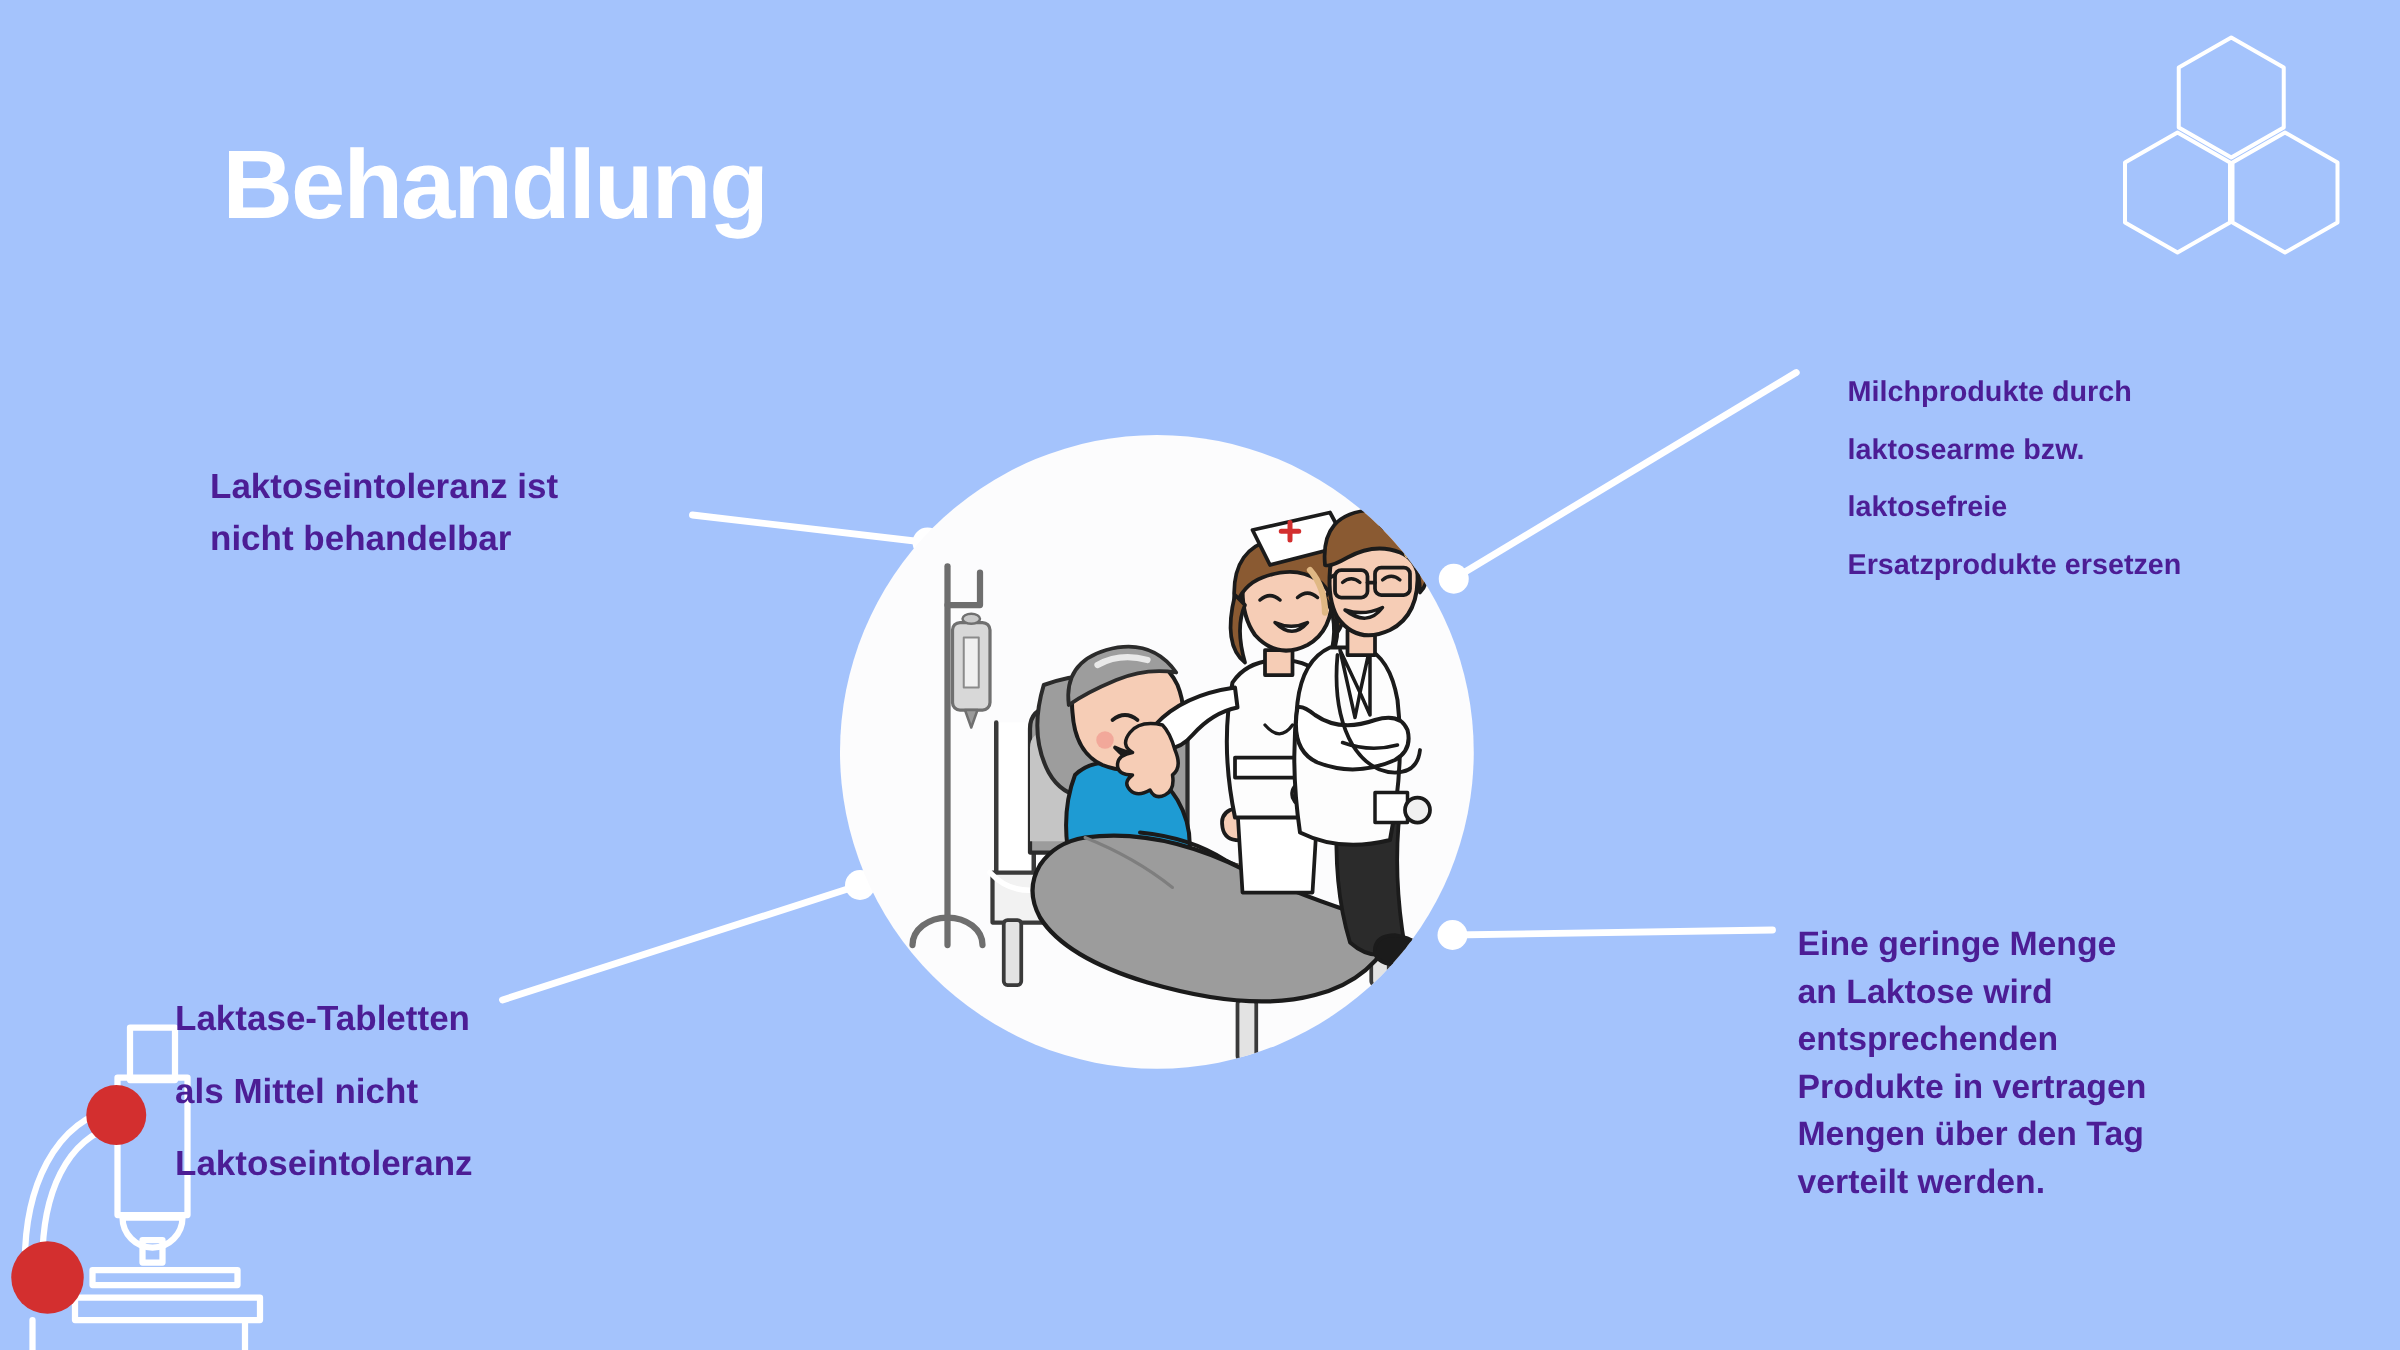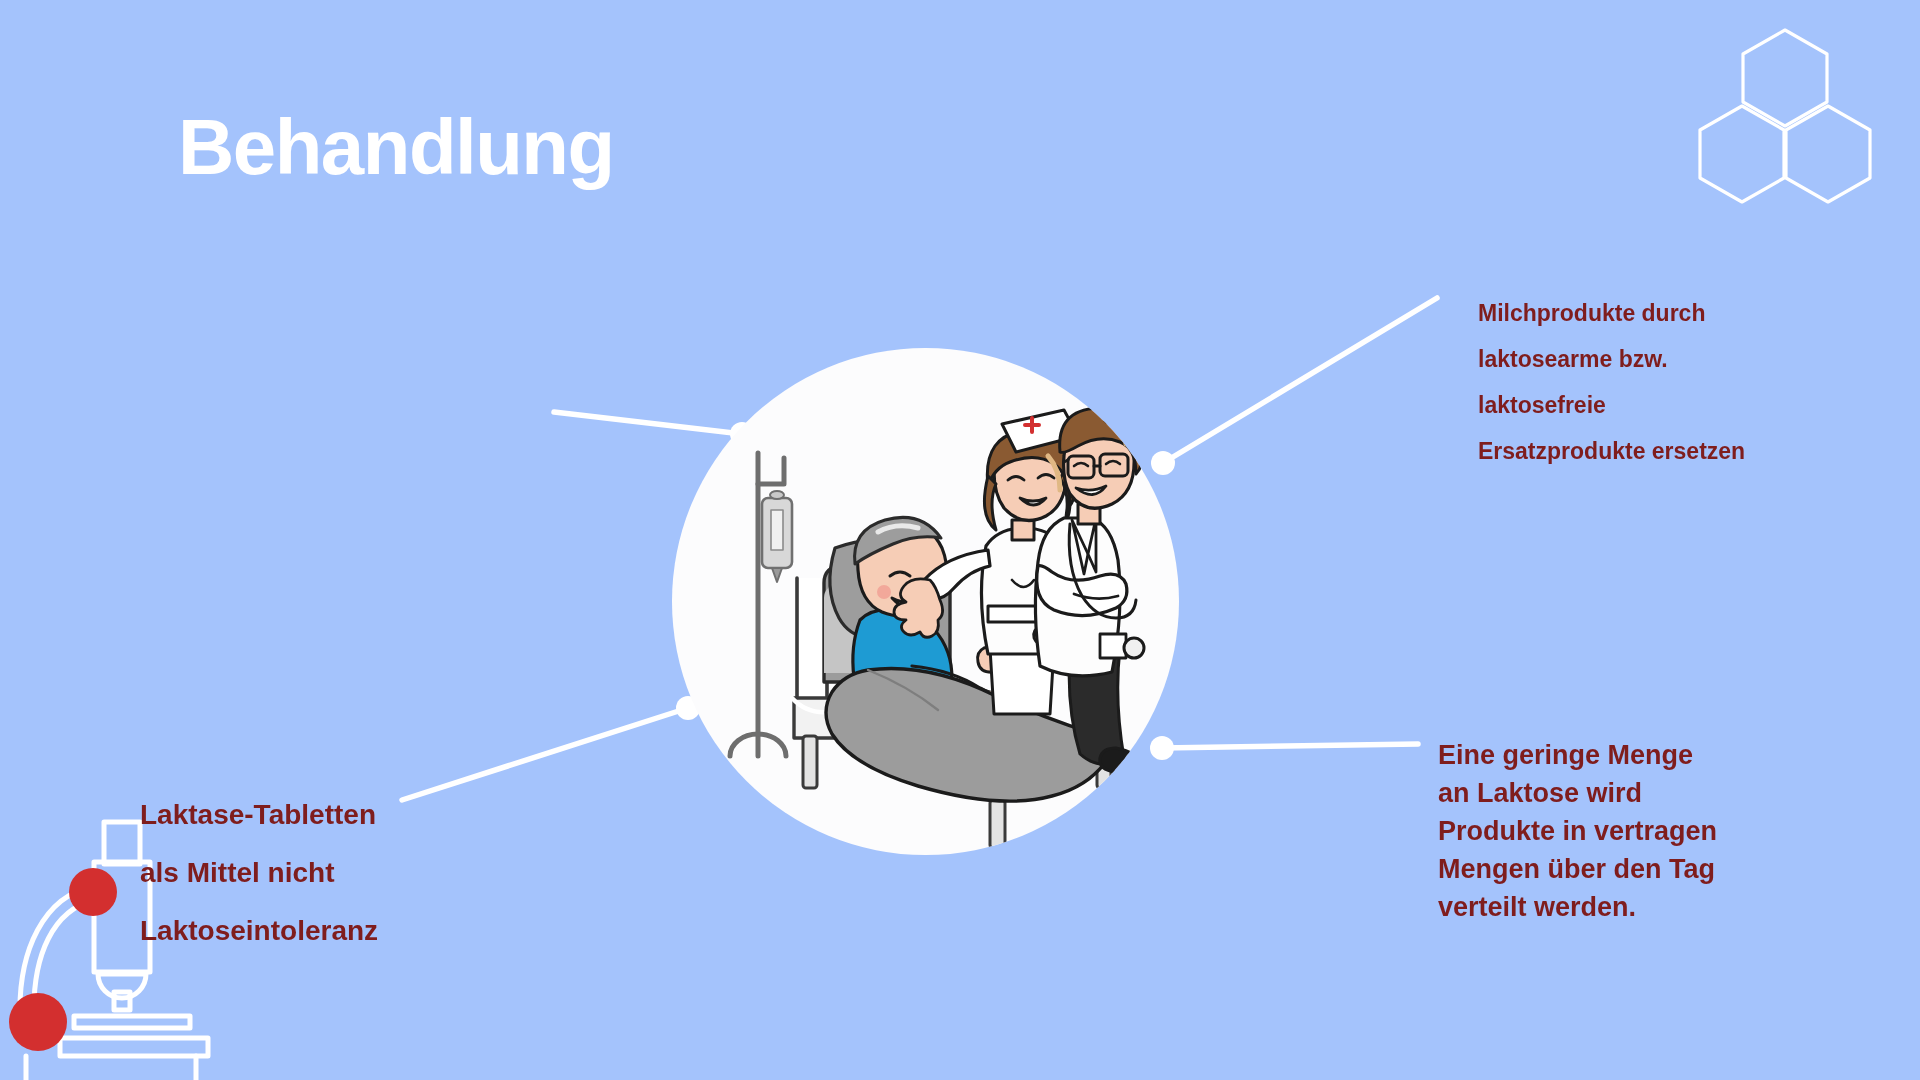--- a/index.html
+++ b/index.html
@@ -76,21 +76,21 @@
     position: absolute;
     left: 0;
     top: 0;
     width: 507px;
     height: 507px;
   }
 
   
   .callout {
     position: absolute;
-    color: #7f1d1d;
+    color: #4c1d95;
     font-weight: 700;
   }
   .callout .line {
     display: block;
     white-space: nowrap;
   }
 
   #callout-untreatable {
     left: 168px;
     top: 368px;
@@ -317,35 +317,40 @@
 
           <path d="M402 118 q7 -6 14 0" fill="none" stroke="#1b1b1b" stroke-width="2.6"></path>
           <path d="M434 116 q7 -6 14 0" fill="none" stroke="#1b1b1b" stroke-width="2.6"></path>
 
           <path d="M404 140 q18 14 30 -2 q-15 7 -30 2 z" fill="#ffffff" stroke="#1b1b1b" stroke-width="2.8"></path>
         </g>
       </g>
     </svg>
   </div>
 
+  <div class="callout" id="callout-untreatable">
+    <span class="line">Laktoseintoleranz ist</span>
+    <span class="line">nicht behandelbar</span>
+  </div>
 
   <div class="callout" id="callout-tablets">
     <span class="line">Laktase-Tabletten</span>
     <span class="line">als Mittel nicht</span>
     <span class="line">Laktoseintoleranz</span>
   </div>
 
   <div class="callout" id="callout-replace">
     <span class="line">Milchprodukte durch</span>
     <span class="line">laktosearme bzw.</span>
     <span class="line">laktosefreie</span>
     <span class="line">Ersatzprodukte ersetzen</span>
   </div>
 
   <div class="callout" id="callout-small-amounts">
     <span class="line">Eine geringe Menge</span>
     <span class="line">an Laktose wird</span>
+    <span class="line">entsprechenden</span>
     <span class="line">Produkte in vertragen</span>
     <span class="line">Mengen über den Tag</span>
     <span class="line">verteilt werden.</span>
   </div>
 
 </div>
 
 </body></html>

